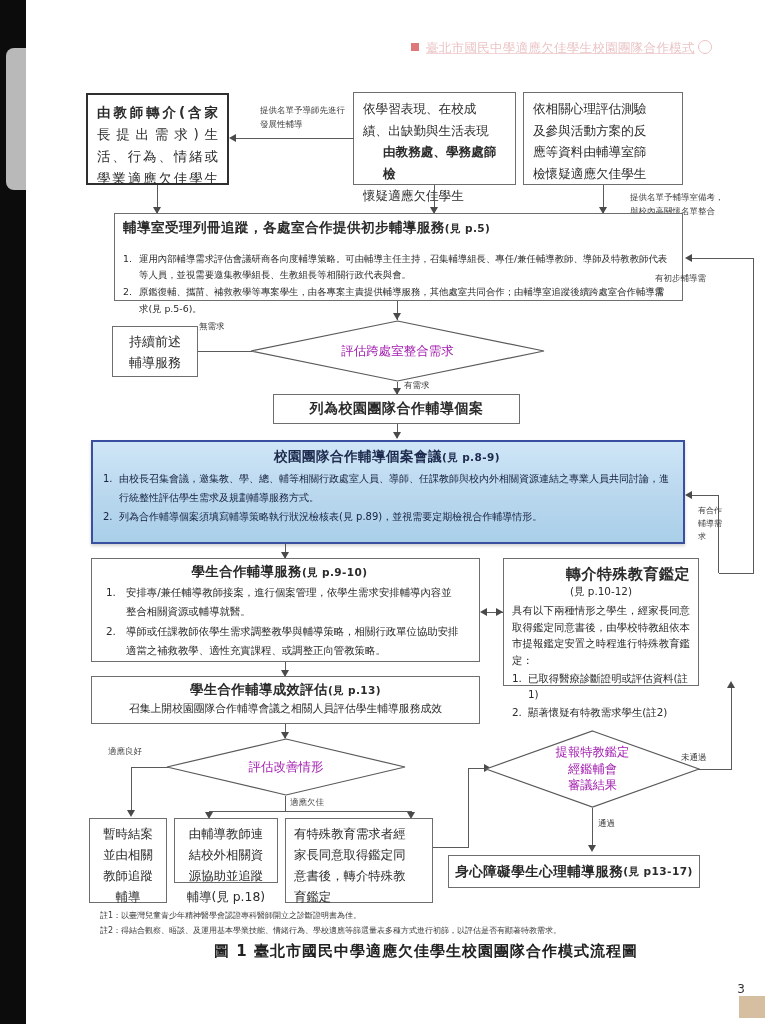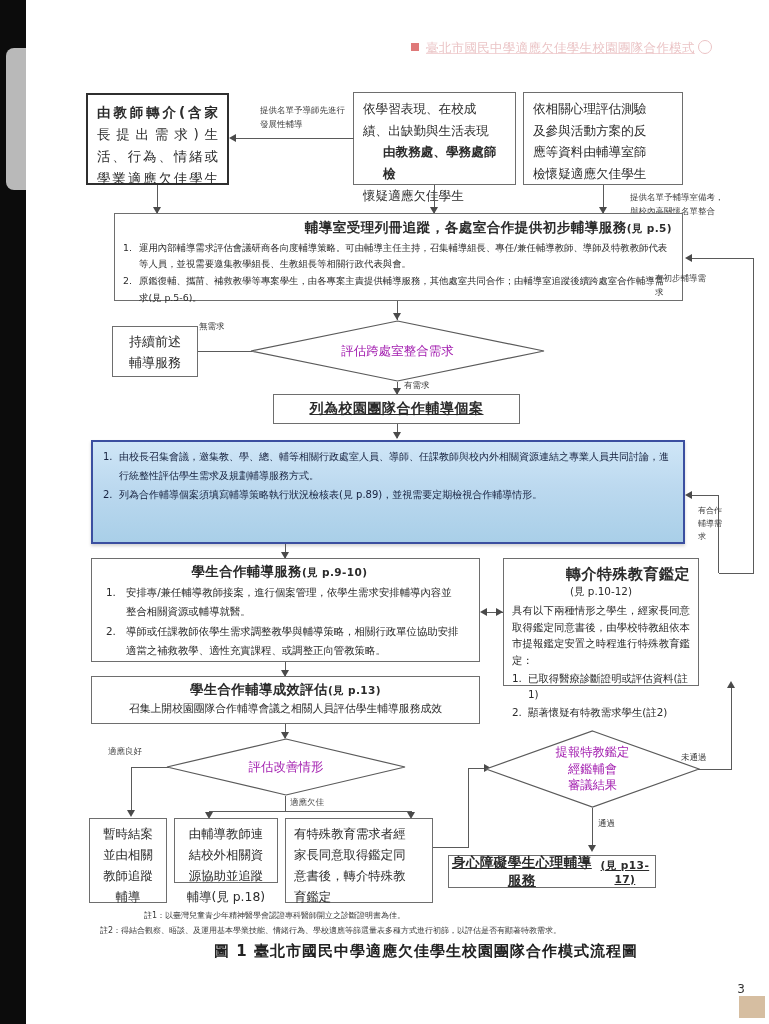--- a/index.html
+++ b/index.html
@@ -75,22 +75,21 @@
     box-sizing: border-box;
     background: #fff;
     color: #2b2b2b;
     border: 1.2px solid #6e6e6e;
   }
   .node.thick { border: 2px solid #2f2f2f; }
   .ctr {
     display: flex;
     align-items: center;
     justify-content: center;
-    text-align: center;
-    text-decoration: underline;
+    text-align: left;
   }
   .b { font-weight: bold; padding-left: 20px; }
 
   
   .spread {
     text-align: justify;
     text-align-last: justify;
   }
 
   
@@ -214,21 +213,21 @@
   <div class="arr down" style="left:403.5px; top:207px;"></div>
 
   <div class="elabel wrap" style="left:604px; top:190px; width:130px; line-height:1.7;">
     <div>提供名單予輔導室備考，</div>
     <div>與校內高關懷名單整合</div>
   </div>
   <div class="ln lnv" style="left:577px; top:185px; height:28px;"></div>
   <div class="arr down" style="left:572.5px; top:207px;"></div>
 
   <div class="node" style="left:88px; top:213px; width:569px; height:88px; padding:5px 10px 5px 8px;">
-    <div style="font-size:13.6px; text-align:right; font-weight:bold; letter-spacing:.4px; margin-bottom:3px;">
+    <div style="font-size:13.6px; text-align:left; font-weight:bold; letter-spacing:.4px; margin-bottom:14px;">
       <span>輔導室受理列冊追蹤，各處室合作提供初步輔導服務</span><span style="font-size:10.5px; font-weight:bold;">(見 p.5)</span>
     </div>
     <ol class="nl" style="font-size:9.4px; line-height:1.72;">
       <li><span class="num">1.</span><span>運用內部輔導需求評估會議研商各向度輔導策略。可由輔導主任主持，召集輔導組長、專任/兼任輔導教師、導師及特教教師代表等人員，並視需要邀集教學組長、生教組長等相關行政代表與會。</span></li>
       <li><span class="num">2.</span><span>原鑑復輔、攜苗、補救教學等專案學生，由各專案主責提供輔導服務，其他處室共同合作；由輔導室追蹤後續跨處室合作輔導需求(見 p.5-6)。</span></li>
     </ol>
   </div>
 
   <div class="ln lnh" style="left:666px; top:258px; width:62px;"></div>
   <div class="arr left" style="left:659px; top:253.5px;"></div>
@@ -259,20 +258,23 @@
   <div class="arr down" style="left:366.5px; top:388px;"></div>
   <div class="elabel" style="left:378px; top:379px;">有需求</div>
 
   <div class="node ctr" style="left:247px; top:394px; width:247px; height:30px; font-size:14px; font-weight:bold; letter-spacing:.5px;">
     <span>列為校園團隊合作輔導個案</span>
   </div>
   <div class="ln lnv" style="left:371px; top:424px; height:14px;"></div>
   <div class="arr down" style="left:366.5px; top:432px;"></div>
 
   <div class="hl" style="left:65px; top:440px; width:594px; height:104px; padding:6px 12px 6px 10px;">
+    <div style="text-align:center; font-weight:bold; font-size:13.6px; letter-spacing:.4px; margin-bottom:4px; color:#1d2a4d;">
+      <span>校園團隊合作輔導個案會議</span><span style="font-size:10.5px;">(見 p.8-9)</span>
+    </div>
     <ol class="nl" style="font-size:10px; line-height:1.85; color:#16213f;">
       <li><span class="num">1.</span><span>由校長召集會議，邀集教、學、總、輔等相關行政處室人員、導師、任課教師與校內外相關資源連結之專業人員共同討論，進行統整性評估學生需求及規劃輔導服務方式。</span></li>
       <li><span class="num">2.</span><span>列為合作輔導個案須填寫輔導策略執行狀況檢核表(見 p.89)，並視需要定期檢視合作輔導情形。</span></li>
     </ol>
   </div>
 
   <div class="ln lnh" style="left:666px; top:495px; width:27px;"></div>
   <div class="arr left" style="left:659px; top:490.5px;"></div>
   <div class="ln lnv" style="left:692px; top:495px; height:78px;"></div>
   <div class="elabel wrap" style="left:672px; top:505px; width:40px; line-height:1.6; font-size:8px;">
@@ -382,26 +384,26 @@
 
   <div class="ln lnh" style="left:672px; top:769px; width:34px;"></div>
   <div class="ln lnv" style="left:705px; top:687px; height:83px;"></div>
   <div class="arr up" style="left:700.5px; top:681px;"></div>
   <div class="elabel" style="left:655px; top:751px;">未通過</div>
 
   <div class="ln lnv" style="left:566px; top:808px; height:42px;"></div>
   <div class="arr down" style="left:561.5px; top:845px;"></div>
   <div class="elabel" style="left:572px; top:817px;">通過</div>
 
-  <div class="node ctr" style="left:422px; top:855px; width:208px; height:33px; font-size:13.6px; font-weight:bold; letter-spacing:.4px;">
+  <div class="node ctr" style="left:422px; top:855px; width:252px; height:33px; font-size:13.6px; font-weight:bold; letter-spacing:.4px;">
     <span>身心障礙學生心理輔導服務</span>
       <span style="font-size:10.6px;">(見 p13-17)</span>
   </div>
 
-  <div class="foot" style="left:74px; top:910px;margin-left:44px;">註1：以臺灣兒童青少年精神醫學會認證專科醫師開立之診斷證明書為佳。</div>
+  <div class="foot" style="left:74px; top:910px;">註1：以臺灣兒童青少年精神醫學會認證專科醫師開立之診斷證明書為佳。</div>
   <div class="foot" style="left:74px; top:925px;">註2：得結合觀察、晤談、及運用基本學業技能、情緒行為、學校適應等篩選量表多種方式進行初篩，以評估是否有顯著特教需求。</div>
 
   <div class="figcap" style="left:188px; top:942px;">圖 1  臺北市國民中學適應欠佳學生校園團隊合作模式流程圖</div>
 
   <div class="pageno" style="right:24px; bottom:28px;">3</div>
 
   <div id="corner-dot"></div>
 </div>
 
 </body></html>

